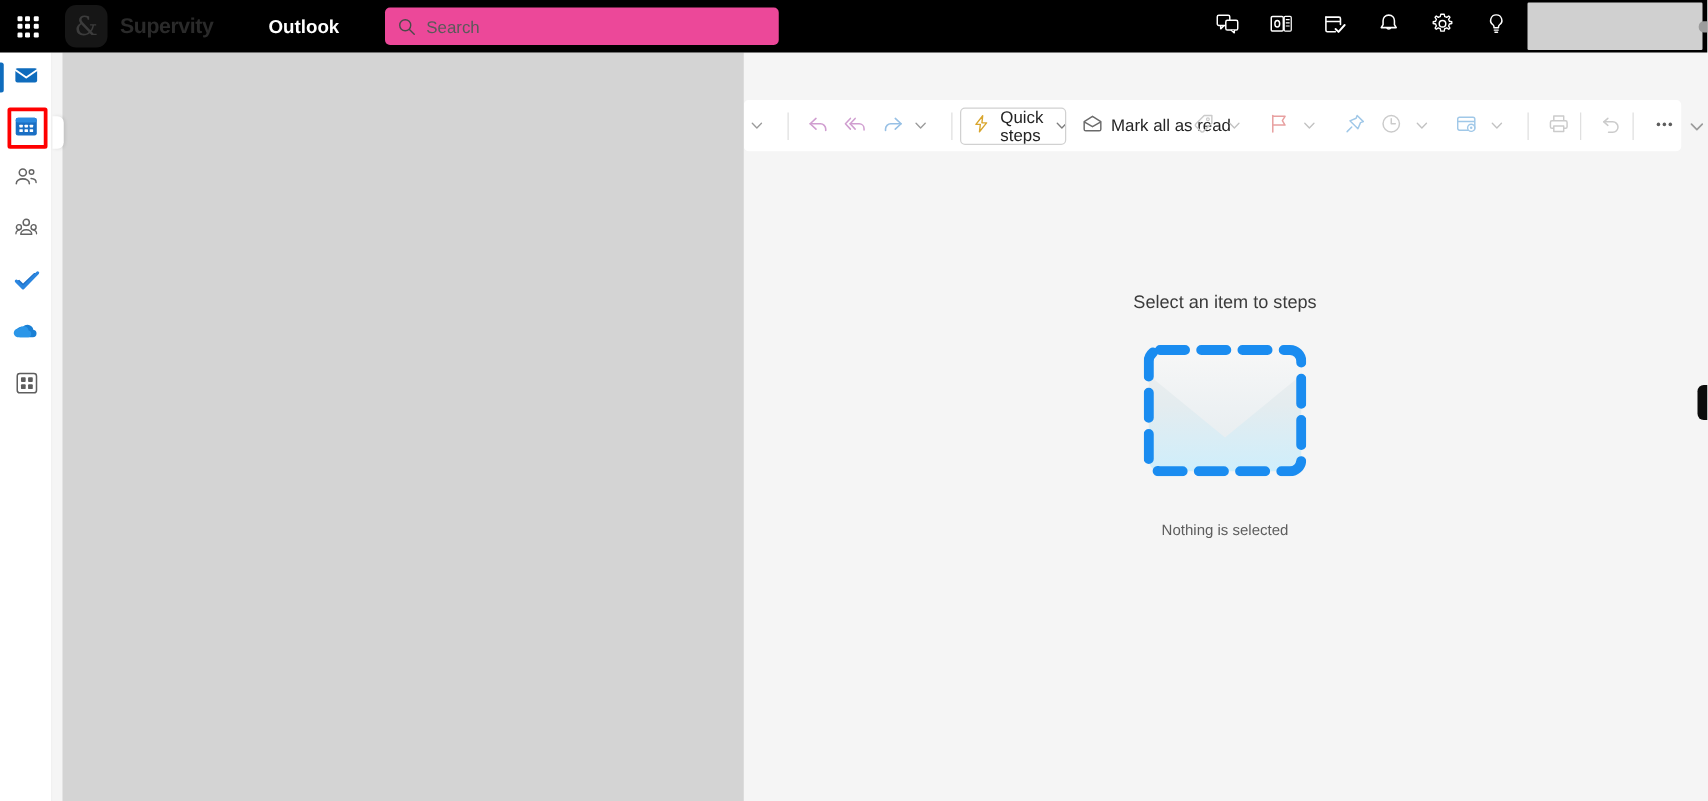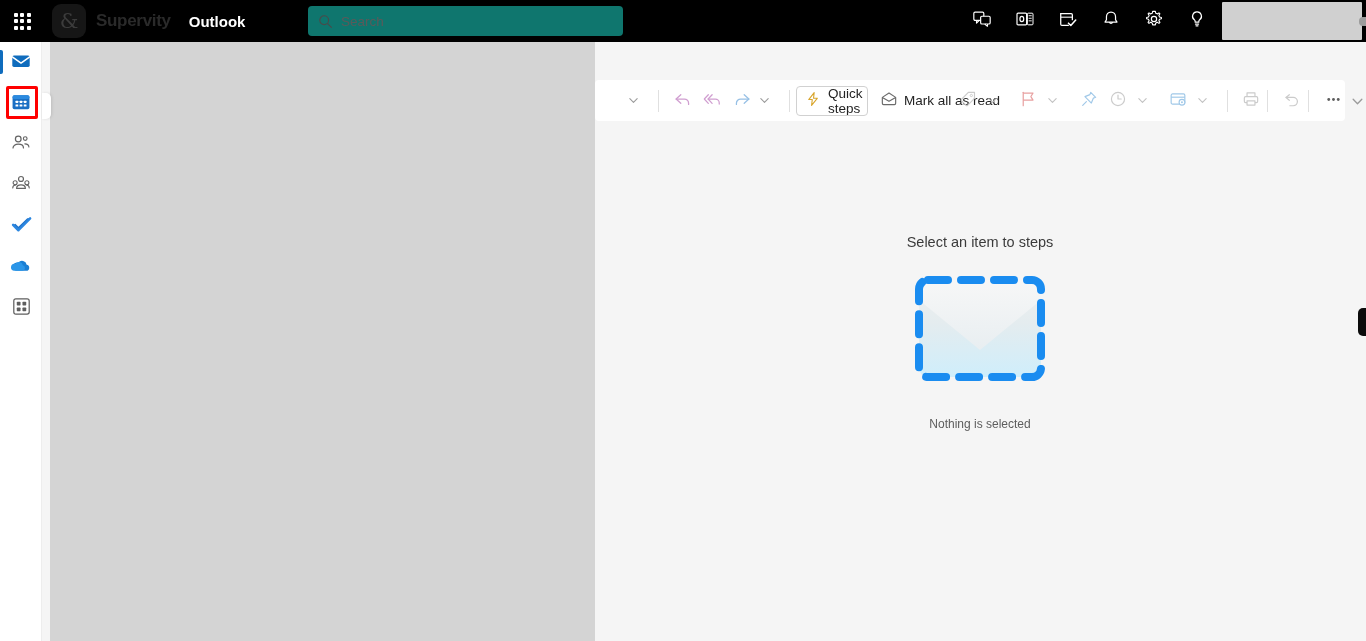--- a/index.html
+++ b/index.html
@@ -41,27 +41,27 @@
     line-height: 1;
   }
   .brand-name {
     margin-left: 10px;
     color: #2a2a2a;
     font-size: 17px; font-weight: bold; letter-spacing: -0.3px;
   }
 
   .app-name {
     color: #ffffff; font-size: 15px; font-weight: bold;
-    margin-left: 18px; white-space: nowrap; cursor: pointer;
+    margin-left: 44px; white-space: nowrap; cursor: pointer;
   }
 
   .searchbox {
     position: absolute; left: 308px; top: 6px;
     width: 315px; height: 30px;
-    background: #0f766e; border-radius: 4px;
+    background: #ec4899; border-radius: 4px;
     display: flex; align-items: center; padding: 0 10px;
     cursor: text;
   }
   .searchbox .mag { margin-right: 8px; flex: 0 0 auto; display: flex; }
   .searchbox input {
     border: none; outline: none; background: transparent;
     font-family: "Liberation Sans", sans-serif; font-size: 13.5px;
     color: #1b1b1b; width: 100%;
   }
   .searchbox input::placeholder { color: #5a5a5a; }
@@ -374,21 +374,21 @@
         <rect x="13.1" y="13.1" width="4.3" height="4.3" rx="0.8" fill="#5e5e5e"></rect>
       </svg></span>
     </div>
   </div>
 
   <div class="rail-highlight"></div>
   <div class="flyout-tab"></div>
 
   <div class="workspace">
 
-    <div class="toolbar" style="left:553px; top:38px;padding-left:28px;">
+    <div class="toolbar" style="left:553px; top:38px;">
 
       <div class="tool-btn tool-caret">
         <svg width="11" height="11" viewBox="0 0 12 12">
             <path d="M2 4 L6 8 L10 4" fill="none" stroke="#9b9b9b" stroke-width="1.2" stroke-linecap="round" stroke-linejoin="round"></path>
           </svg>
       </div>
 
       <div class="tool-sep"></div>
 
       <div class="tool-btn" style="padding:0 9px">

